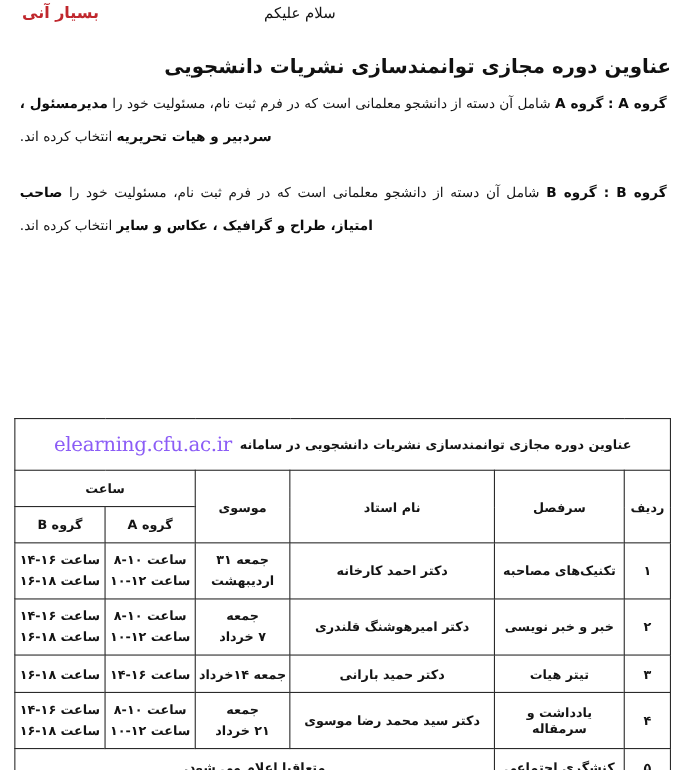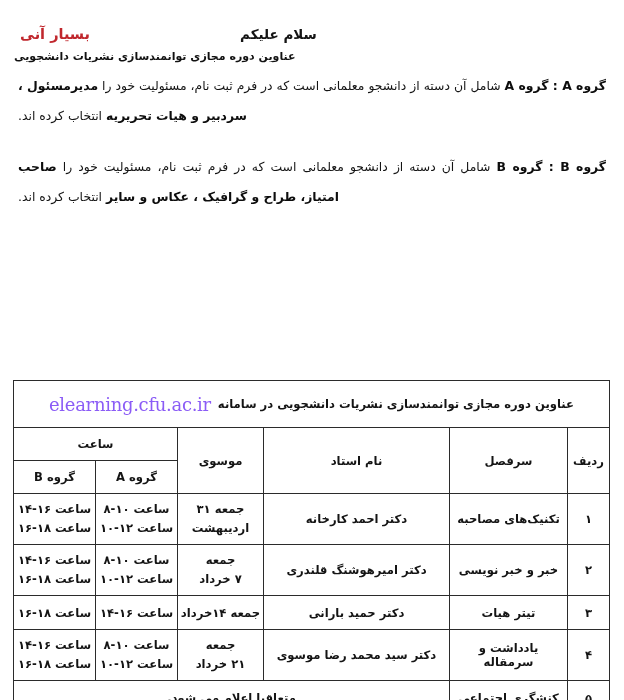--- a/index.html
+++ b/index.html
@@ -29,26 +29,25 @@
     display: flex;
     flex-direction: row;
     align-items: baseline;
     justify-content: flex-start;
     height: 30px;
     padding-left: 6px;
     padding-right: 6px;
   }
   .salutation {
     font-size: 13.5px;
-    font-weight: 700;
+    font-weight: 400;
     color: #141414;
     letter-spacing: 0;
     margin-right: auto;
     order: 1;
-    margin-top: 22px;
   }
   .urgent-tag {
     font-size: 14.5px;
     font-weight: 700;
     color: #C0272D;
     order: 2;
     margin-right: 150px;
     white-space: nowrap;
   }
 
@@ -57,22 +56,22 @@
     font-size: 12.6px;
     line-height: 2.55;
     text-align: justify;
     text-align-last: left;
     color: #141414;
     margin: 6px 4px 0 4px;
     direction: rtl;
   }
 
   .center-heading {
-    text-align: left;
-    font-size: 11px;
+    text-align: right;
+    font-size: 18px;
     font-weight: 700;
     color: #111111;
     margin: 16px 0 4px 0;
     letter-spacing: -0.2px;
   }
 
   .group-para {
     font-size: 12.4px;
     line-height: 2.45;
     text-align: justify;

